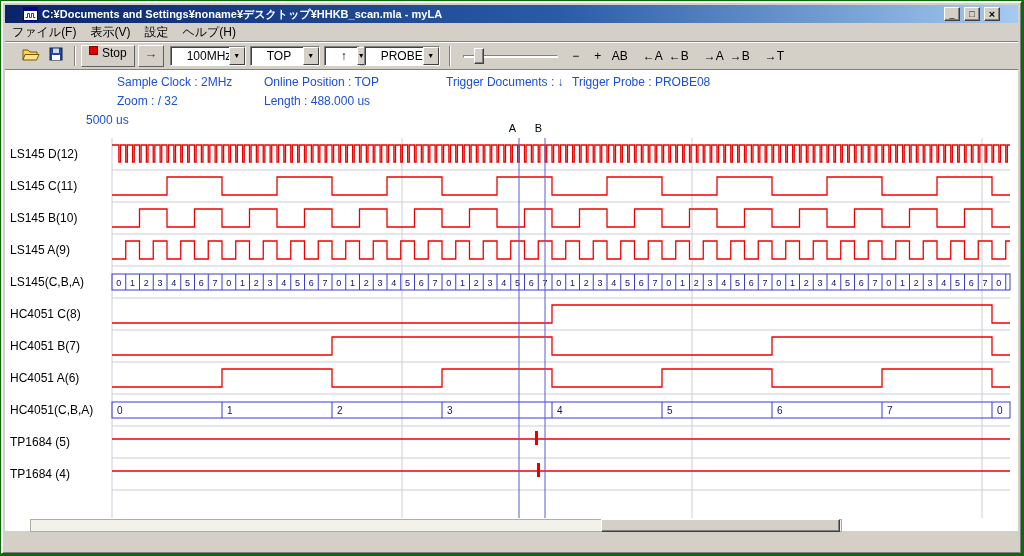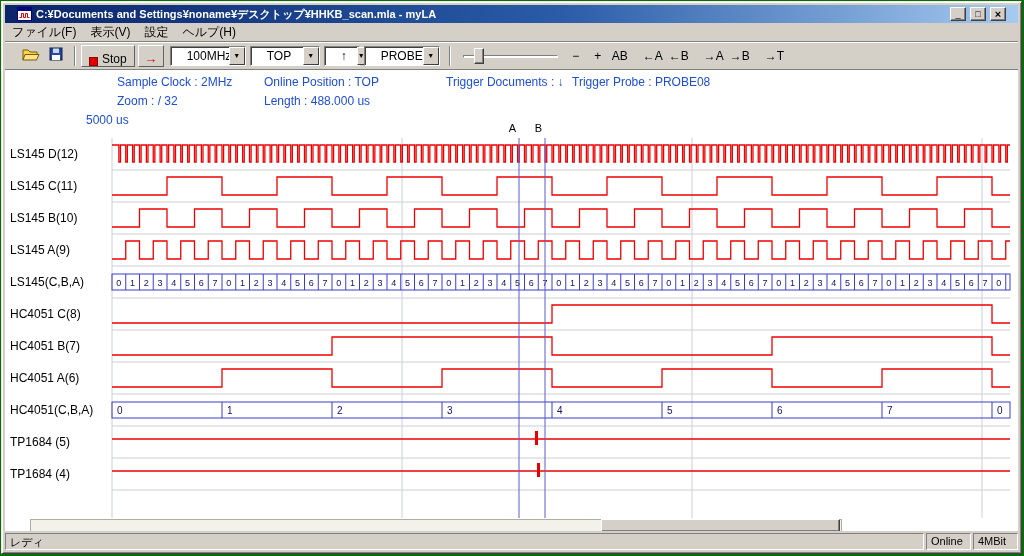--- a/index.html
+++ b/index.html
@@ -4,36 +4,36 @@
 <style>
   *{box-sizing:border-box;margin:0;padding:0}
   html,body{width:1024px;height:556px;overflow:hidden}
   body{background:#0b6b0b;font-family:"Liberation Sans",sans-serif;position:relative}
   .window{position:absolute;left:1px;top:1px;width:1021px;height:553px;background:#d4d0c8;
     border:1px solid;border-color:#eceae4 #404040 #404040 #eceae4;
     box-shadow:inset 1px 1px 0 #fff, inset -1px -1px 0 #808080}
   
   .titlebar{position:absolute;left:3px;top:3px;right:3px;height:18px;
     background:linear-gradient(to right,#0a246a 0%,#2a5ca8 55%,#a6caf0 100%);
-    display:flex;align-items:center;gap:4px;padding:0 12px}
+    display:flex;align-items:center;gap:4px;padding:0 18px}
   .app-icon{width:15px;height:14px;display:inline-flex}
   .title-text{color:#fff;font-size:11px;font-weight:bold;white-space:nowrap;overflow:hidden;flex:1}
   .winbtn{width:16px;height:14px;background:#d4d0c8;border:1px solid;border-color:#fff #404040 #404040 #fff;
     box-shadow:inset -1px -1px 0 #808080;font-size:9px;line-height:10px;text-align:center;padding:0;font-family:inherit}
   .winbtn.close{font-size:11px;font-weight:bold}
   
   .menubar{position:absolute;left:3px;top:21px;right:3px;height:18px;display:flex;align-items:center;font-size:12px;color:#000}
   .menu-item{padding:1px 7px;white-space:nowrap}
   
   .toolbar{position:absolute;left:3px;top:39px;right:3px;height:28px;display:flex;align-items:center;
     padding-left:14px;border-top:1px solid #808080;box-shadow:inset 0 1px 0 #fff}
   button{font-family:inherit;cursor:default}
   .tb-icon{width:24px;height:22px;display:flex;align-items:center;justify-content:center;background:transparent;border:1px solid transparent;padding:0;margin-right:1px}
   .tb-sep{width:2px;height:20px;border-left:1px solid #808080;border-right:1px solid #fff;margin:0 5px}
-  .tb-raised{height:22px;display:inline-flex;align-items:flex-end;justify-content:center;gap:4px;background:#d4d0c8;
+  .tb-raised{height:22px;display:inline-flex;align-items:flex-start;justify-content:center;gap:4px;background:#d4d0c8;
     border:1px solid;border-color:#fff #606060 #606060 #fff;font-size:12px;color:#000}
   .stop{padding:0 7px;margin-right:3px}
   .stop-sq{width:9px;height:9px;background:#e00000;border:1px solid #900000;display:inline-block}
   .run{width:26px;color:#c00000;font-weight:bold;font-size:13px;margin-right:6px}
   .combo{height:20px;background:#fff;border:1px solid;border-color:#808080 #fff #fff #808080;
     box-shadow:inset 1px 1px 0 #404040;display:inline-flex;align-items:center;margin-right:4px;font-size:12px}
   .combo-value{padding:0 16px;flex:1;white-space:nowrap;overflow:hidden}
   .combo-btn{width:16px;height:18px;background:#d4d0c8;border:1px solid;border-color:#fff #404040 #404040 #fff;
     font-size:7px;display:flex;align-items:center;justify-content:center;color:#000}
   .slider{position:relative;width:95px;height:20px;margin:0 7px}
@@ -350,19 +350,14 @@
       <rect x="535" y="461" width="3" height="14" fill="#e60000"></rect>
       <line x1="517" y1="136" x2="517" y2="516" class="cursor"></line>
       <text x="514" y="130" class="cursorlabel" text-anchor="end">A</text>
       <line x1="543" y1="136" x2="543" y2="516" class="cursor"></line>
       <text x="540" y="130" class="cursorlabel" text-anchor="end">B</text>
     </svg>
 
   <div class="htrack"></div>
   <div class="hthumb"></div>
 
-  <div class="statusbar">
-    <div class="status-panel grow">レディ</div>
-    <div class="status-panel w46">Online</div>
-    <div class="status-panel w46">4MBit</div>
-  </div>
 
 </div>
 
 </body></html>

